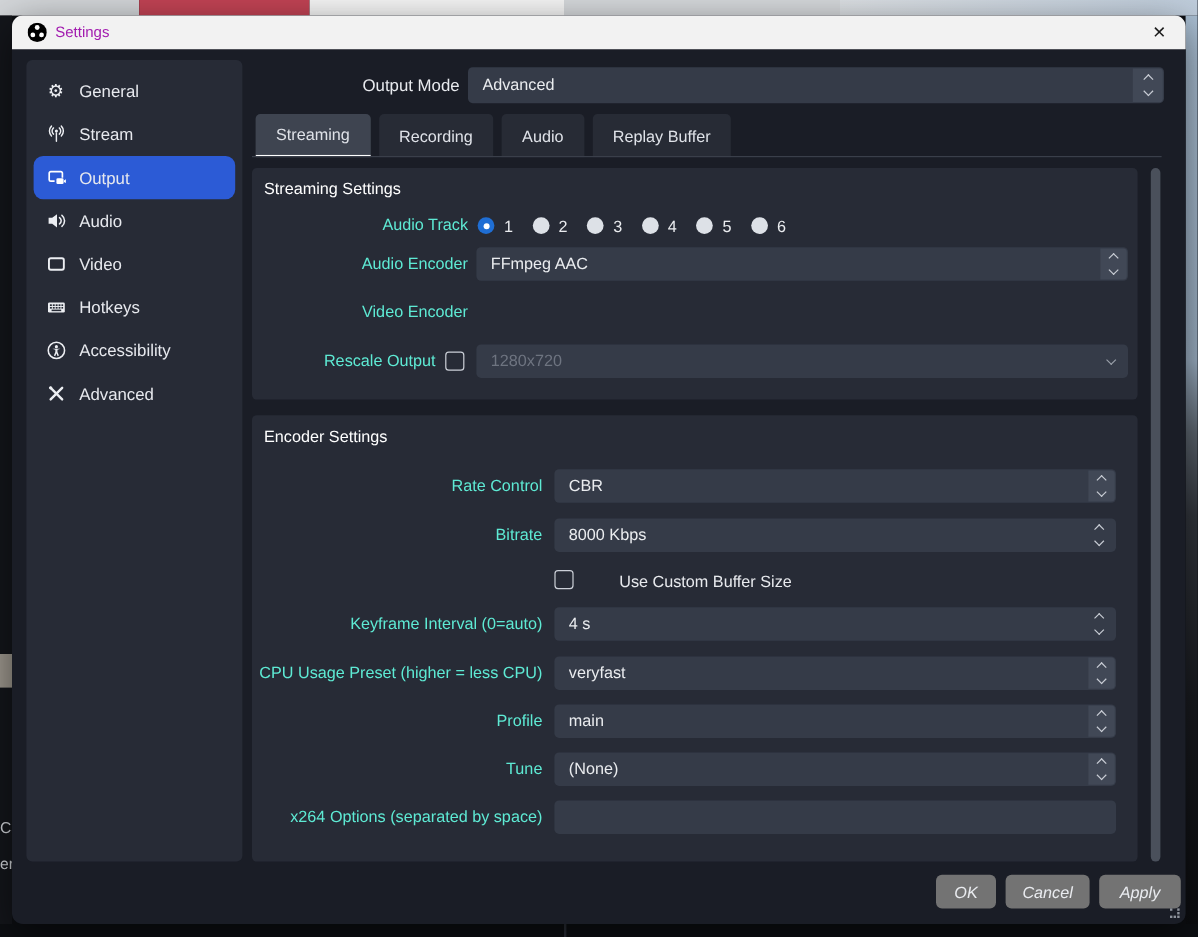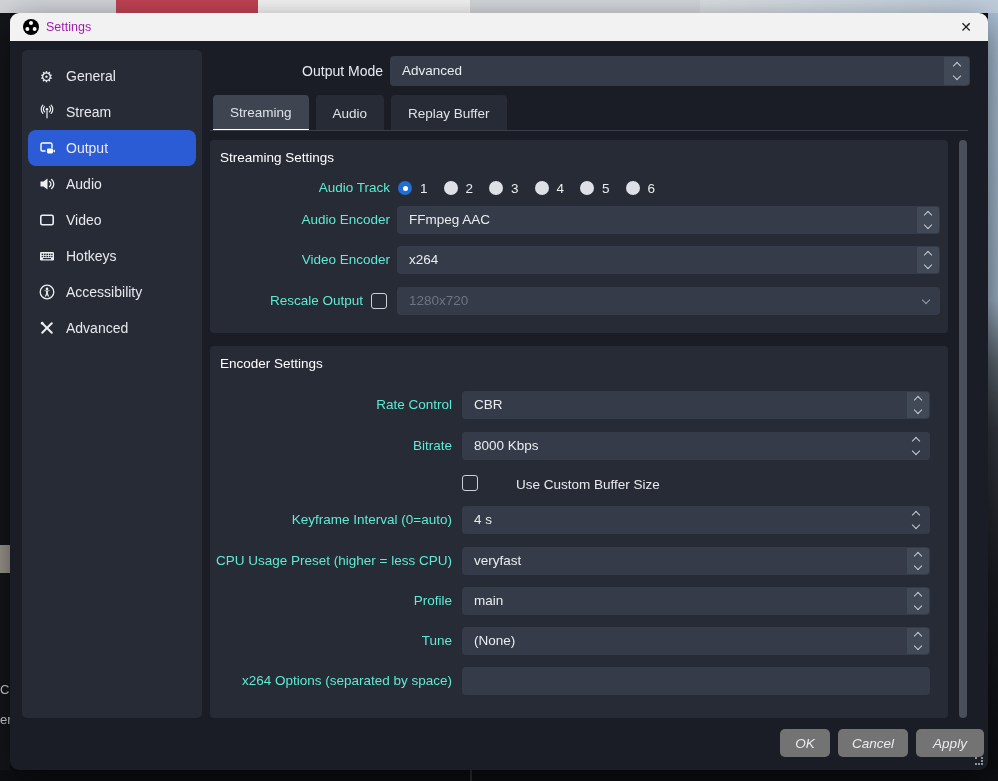--- a/index.html
+++ b/index.html
@@ -248,20 +248,21 @@
   <div class="control" id="outmode-box">
     <div class="val">Advanced</div>
     <div class="spinner">
       <i class="cv up"></i>
       <i class="cv down"></i>
     </div>
   </div>
 
   <div id="tabs">
     <div class="tab sel">Streaming</div>
+    <div class="tab">Recording</div>
     <div class="tab">Audio</div>
     <div class="tab">Replay Buffer</div>
   </div>
   <div id="tabs-divider"></div>
 
   <div class="panel" id="panel-streaming">
     <h3>Streaming Settings</h3>
 
     <div class="p-label s-label" style="top:34px;">Audio Track</div>
     <div id="audio-track-row">
@@ -294,27 +295,20 @@
     <div class="p-label s-label" style="top:66px;">Audio Encoder</div>
     <div class="control s-control" style="top:66px;">
       <div class="val">FFmpeg AAC</div>
       <div class="spinner">
           <i class="cv up"></i>
           <i class="cv down"></i>
         </div>
     </div>
 
     <div class="p-label s-label" style="top:106px;">Video Encoder</div>
-    <div class="control s-control" style="top:106px;">
-      <div class="val">x264</div>
-      <div class="spinner">
-          <i class="cv up"></i>
-          <i class="cv down"></i>
-        </div>
-    </div>
 
     <div class="p-label" style="top:147px; left:0; width:153px;">Rescale Output</div>
     <div class="checkbox" style="left:161px; top:153px;"></div>
     <div class="control s-control" style="top:147px;">
       <div class="val muted">1280x720</div>
       <i class="combo-arrow"></i>
     </div>
   </div>
 
   <div class="panel" id="panel-encoder">

